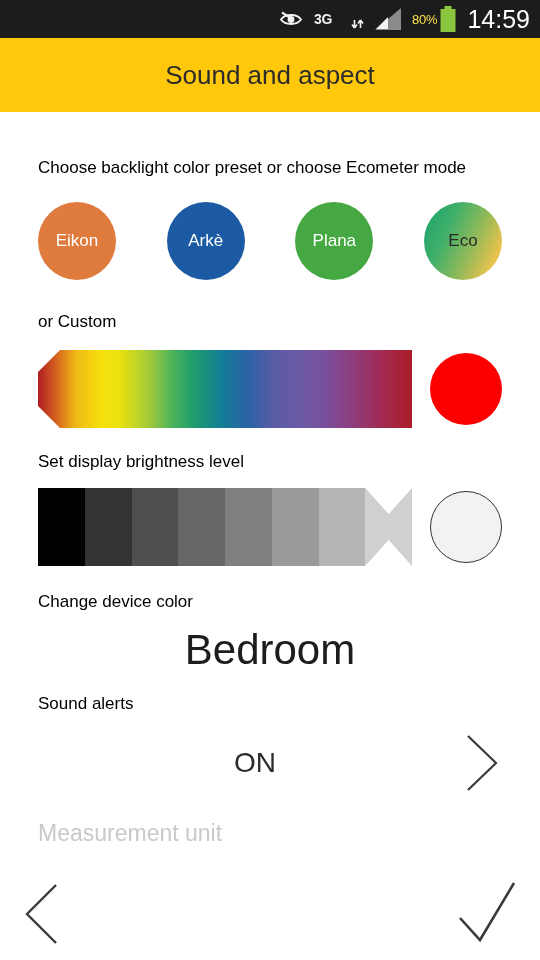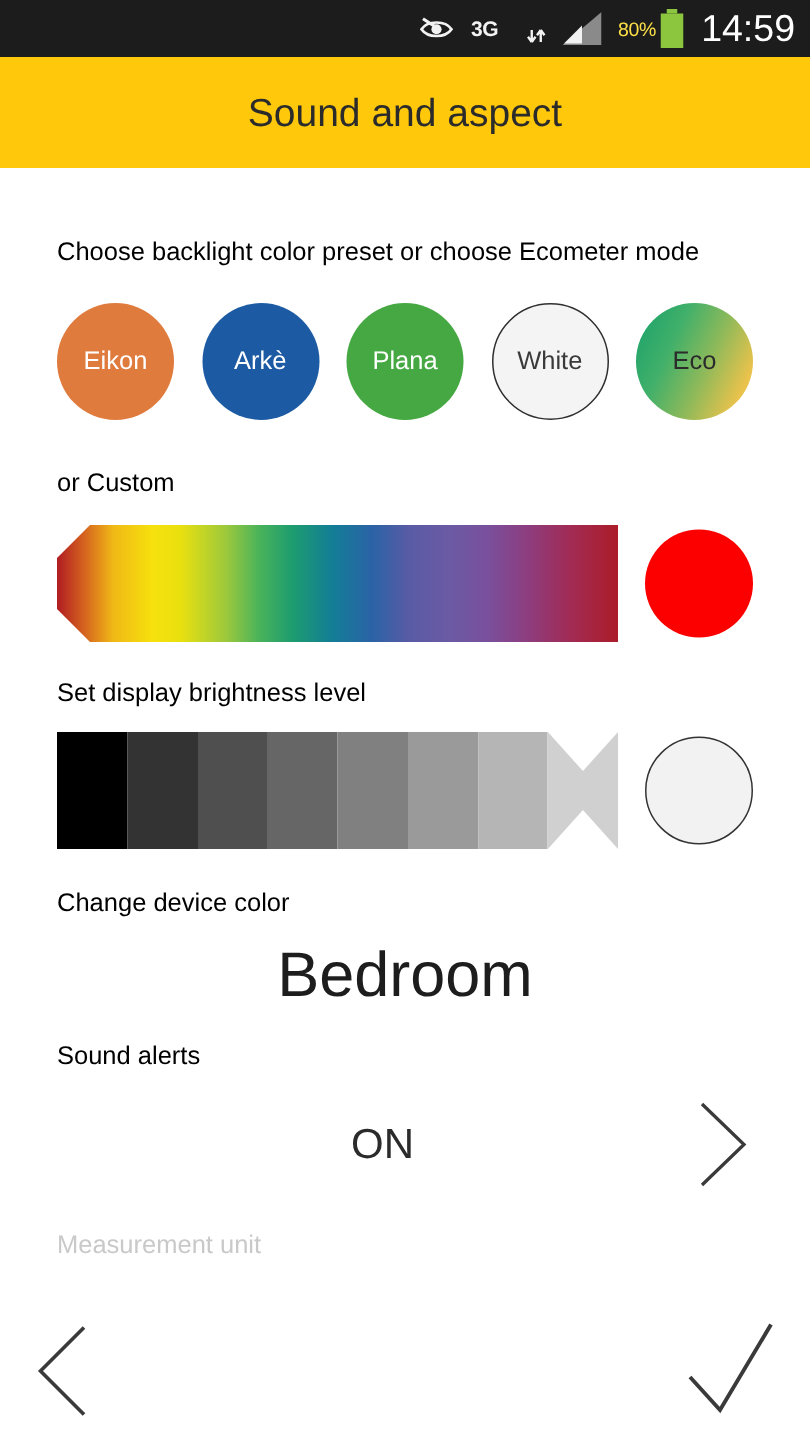--- a/index.html
+++ b/index.html
@@ -214,21 +214,21 @@
   .alerts-value {
     flex: 1;
     text-align: center;
     font-size: 28px;
     color: #2b2b2b;
     padding-left: 10px;
   }
   .chev-next { width: 40px; height: 62px; flex: none; }
 
   .faded-label {
-    font-size: 17px;
+    font-size: 23px;
     color: #c9c9c9;
     margin-top: 22px;
   }
 
   
   .bottom-bar {
     position: absolute;
     left: 0;
     bottom: 0;
     width: 540px;
@@ -298,23 +298,20 @@
 
   <div class="presets">
     <div class="preset preset-eikon">
       <span>Eikon</span>
     </div>
     <div class="preset preset-arke">
       <span>Arkè</span>
     </div>
     <div class="preset preset-plana">
       <span>Plana</span>
-    </div>
-    <div class="preset preset-white">
-      <span>White</span>
     </div>
     <div class="preset preset-eco">
       <span>Eco</span>
     </div>
   </div>
 
   <div class="section-label" style="margin-top:32px;">or Custom</div>
 
   <div class="colorbar-row">
     <div class="colorbar"></div>

